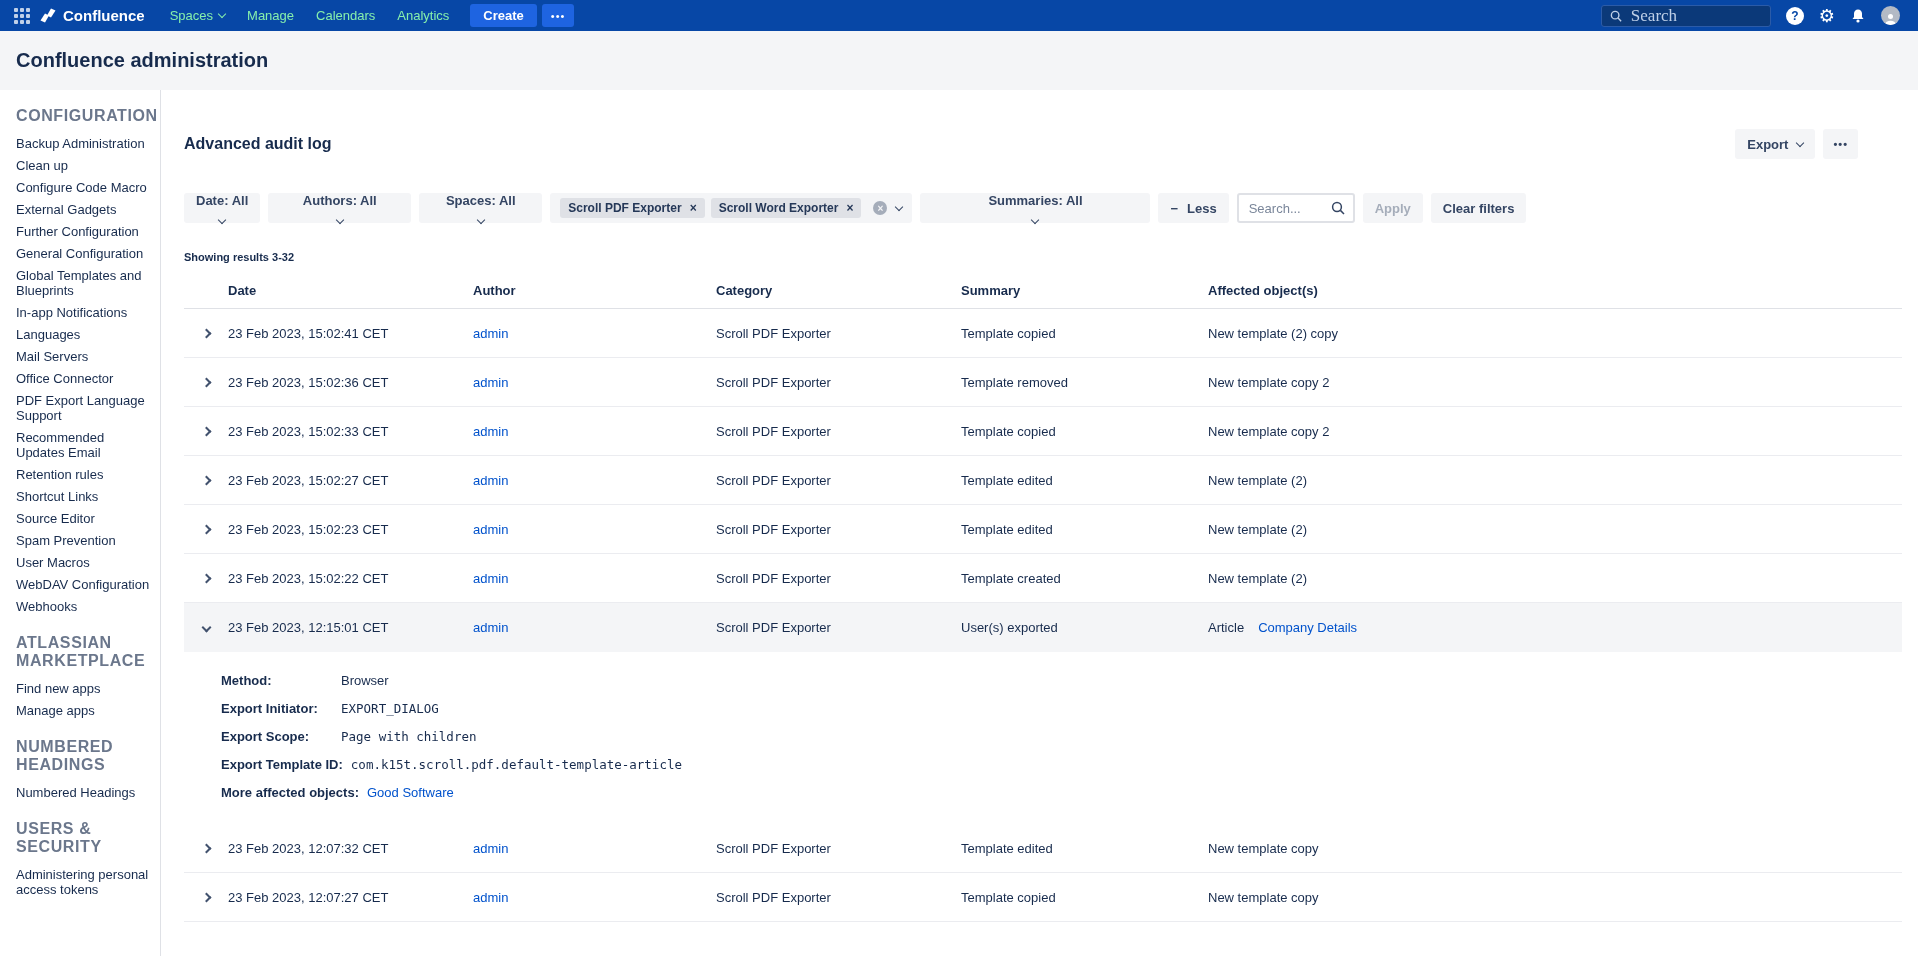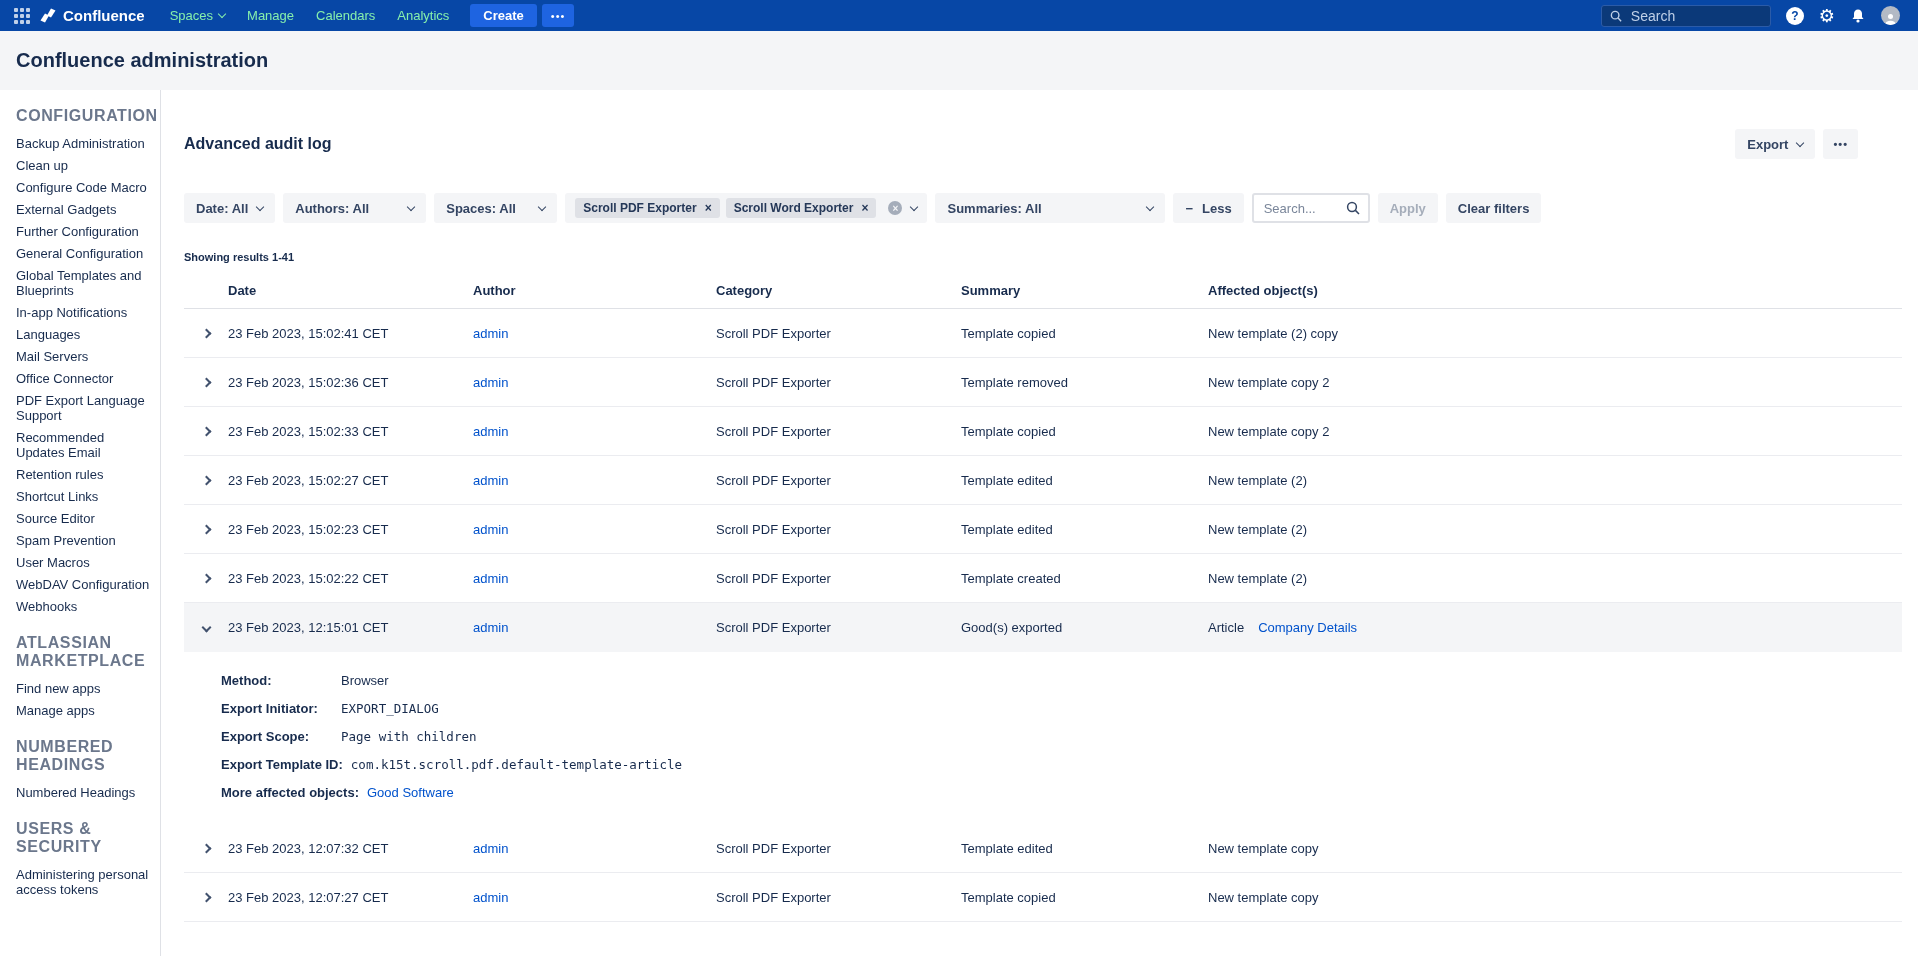--- a/index.html
+++ b/index.html
@@ -19,21 +19,21 @@
   .nav-left { display:flex; align-items:center; }
   .app-grid { display:grid; grid-template-columns:repeat(3,4px); grid-gap:2px; margin:0 10px 0 4px; cursor:pointer; }
   .app-grid i { width:4px; height:4px; background:rgba(255,255,255,.75); border-radius:1px; display:block; }
   .logo { display:flex; align-items:center; gap:7px; color:#fff; font-size:15px; font-weight:bold; margin-right:14px; cursor:pointer; }
   .nav-item { color:#86efac; font-size:13px; padding:0 11px; height:31px; display:flex; align-items:center; gap:6px; cursor:pointer; text-decoration:none; }
   .chev { width:6px; height:6px; border-right:1.6px solid currentColor; border-bottom:1.6px solid currentColor; transform:rotate(45deg); margin-top:-3px; display:inline-block; }
   .create-btn { background:#1E64E1; color:#fff; font-weight:bold; font-size:13px; border:none; border-radius:3px; height:23px; padding:0 13px; margin-left:10px; cursor:pointer; font-family:inherit; }
   .nav-more-btn { background:#1E64E1; color:#fff; border:none; border-radius:3px; height:23px; padding:0 9px; margin-left:5px; cursor:pointer; font-size:11px; letter-spacing:1px; font-family:inherit; }
   .nav-right { display:flex; align-items:center; gap:15px; padding-right:8px; }
   .nav-search { display:flex; align-items:center; gap:7px; background:#0B3979; border:1px solid #2B5BA8; width:170px; height:22px; border-radius:3px; padding:0 8px; }
-  .nav-search input { background:transparent; border:none; outline:none; color:#ffffff; font-size:14px; width:100%; font-family:Liberation Sans, sans-serif; }
+  .nav-search input { background:transparent; border:none; outline:none; color:#ffffff; font-size:17px; width:100%; font-family:Liberation Serif, serif; }
   .nav-search input::placeholder { color:#BFD0E8; }
   .help-badge { width:18px; height:18px; border-radius:50%; background:#fff; color:#0747A6; font-size:12px; font-weight:bold; display:flex; align-items:center; justify-content:center; cursor:pointer; }
   .gear { color:#fff; font-size:18px; line-height:18px; cursor:pointer; }
   .bell { cursor:pointer; display:flex; }
   .avatar { width:19px; height:19px; border-radius:50%; background:#B3BAC5; display:flex; align-items:flex-end; justify-content:center; overflow:hidden; cursor:pointer; }
 
   
   .page-header { height:59px; background:#F4F5F7; display:flex; align-items:center; padding:0 16px; }
   .page-header h1 { font-size:20px; font-weight:bold; color:#172B4D; margin:0; }
 
@@ -47,21 +47,21 @@
   .content { flex:1; padding:28px 16px 0 23px; position:relative; }
   .content-top { display:flex; justify-content:space-between; align-items:center; margin-bottom:34px; padding-right:44px;margin-top:11px; }
   .content-top h2 { font-size:16px; font-weight:bold; margin:0; color:#172B4D; }
   .actions { display:flex; gap:8px; }
   .btn { background:#F4F5F7; border:none; border-radius:3px; height:30px; font-family:inherit; font-size:13px; font-weight:600; color:#344563; padding:0 12px; display:inline-flex; align-items:center; gap:9px; cursor:pointer; }
   .btn .chev { color:#344563; }
   .more-btn { font-size:11px; letter-spacing:1px; font-weight:bold; padding:0 10px; }
 
   
   .filterbar { display:flex; gap:8px; align-items:center; margin-bottom:28px; }
-  .filter-btn { justify-content:space-between; }
+  .filter-btn { justify-content:space-between;flex-direction:column; }
   .w-authors { width:143px; }
   .w-spaces  { width:123px; }
   .w-summaries { width:230px; }
   .category-filter { height:30px; background:#F4F5F7; border-radius:3px; display:flex; align-items:center; gap:6px; padding:0 10px; cursor:pointer; }
   .chip { background:#DFE1E6; border-radius:3px; height:20px; display:flex; align-items:center; gap:8px; padding:0 8px; font-size:12px; font-weight:600; color:#253858; white-space:nowrap; }
   .chip-x { font-size:12px; font-weight:bold; cursor:pointer; color:#253858; }
   .clear-circle { width:14px; height:14px; border-radius:50%; background:#A5ADBA; color:#F4F5F7; display:flex; align-items:center; justify-content:center; font-size:10px; font-weight:bold; margin:0 3px 0 6px; cursor:pointer; }
   .search-box { height:30px; border:2px solid #DFE1E6; border-radius:3px; background:#fff; display:flex; align-items:center; padding:0 8px; width:118px; gap:6px; }
   .search-box input { border:none; outline:none; font-size:13px; color:#172B4D; width:100%; font-family:inherit; }
   .search-box input::placeholder { color:#7A869A; }
@@ -258,21 +258,21 @@
           <svg width="14" height="14" viewBox="0 0 14 14">
               <circle cx="6" cy="6" r="4.4" fill="none" stroke="#344563" stroke-width="1.5"></circle>
               <line x1="9.4" y1="9.4" x2="13" y2="13" stroke="#344563" stroke-width="1.5"></line>
             </svg>
         </span>
       </div>
       <button class="btn apply-btn">Apply</button>
       <button class="btn">Clear filters</button>
     </div>
 
-    <div class="results-summary">Showing results 1-41</div>
+    <div class="results-summary">Showing results 3-32</div>
 
     <div id="audit-table">
         <div class="t-head">
           <span class="cell"></span>
           <span class="cell">Date</span>
           <span class="cell">Author</span>
           <span class="cell">Category</span>
           <span class="cell">Summary</span>
           <span class="cell">Affected object(s)</span>
         </div>
@@ -336,21 +336,21 @@
           <span class="cell">Template created</span>
           <span class="cell"><span>New template (2)</span></span>
         </div>
         <div class="t-row expanded">
           <button class="row-toggle">
             <span class="row-chev down"></span>
           </button>
           <span class="cell">23 Feb 2023, 12:15:01 CET</span>
           <span class="cell"><a class="author-link">admin</a></span>
           <span class="cell">Scroll PDF Exporter</span>
-          <span class="cell">Good(s) exported</span>
+          <span class="cell">User(s) exported</span>
           <span class="cell"><span>Article</span><a class="affected-link">Company Details</a></span>
         </div>
         <div class="detail-block">
           <div class="d-row">
             <span class="d-label">Method:</span>
             <span class="d-value">Browser</span>
           </div>
           <div class="d-row">
             <span class="d-label">Export Initiator:</span>
             <span class="d-value mono">EXPORT_DIALOG</span>

